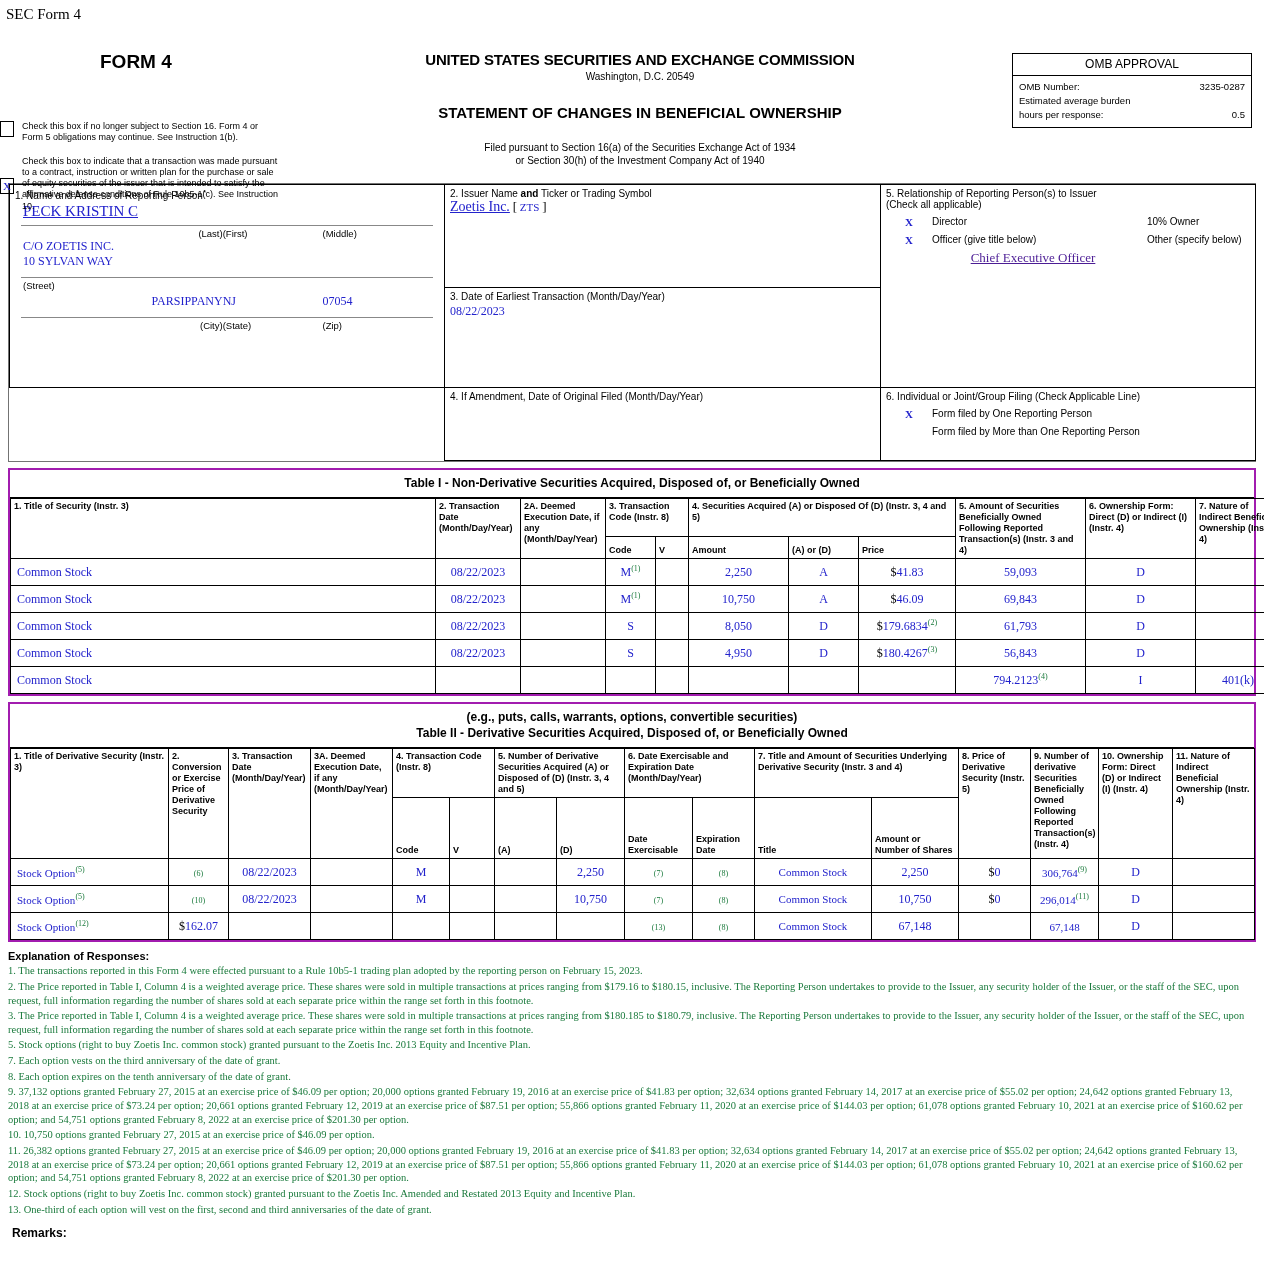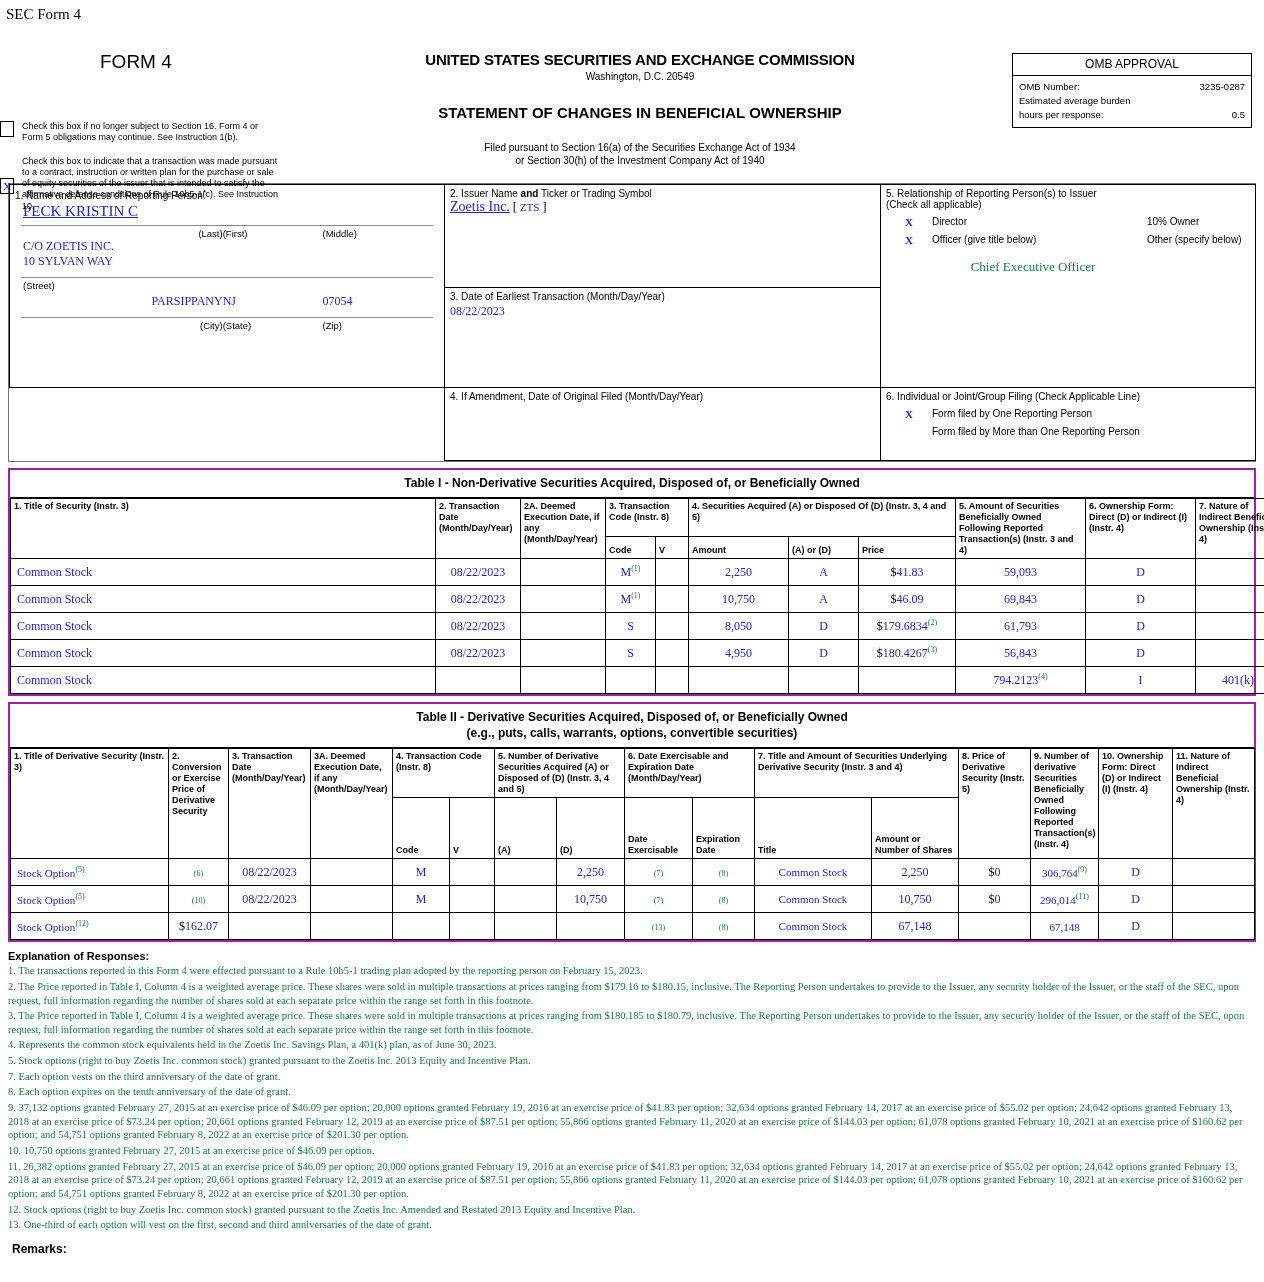--- a/index.html
+++ b/index.html
@@ -24,21 +24,21 @@
     padding: 6px 0 0 6px;
   }
   .hdr {
     position: relative;
     height: 160px;
   }
   .form4-title {
     position: absolute;
     left: 100px; top: 28px;
     font-size: 19px;
-    font-weight: normal;
+    font-weight: bold;
   }
   .center-block {
     position: absolute;
     left: 300px; top: 28px;
     width: 680px;
     text-align: center;
   }
   .usexch { font-size: 15px; font-weight: bold; letter-spacing: -0.2px; }
   .wash { font-size: 10px; margin-top: 3px; }
   .statement { font-size: 15px; font-weight: bold; margin-top: 22px; }
@@ -121,23 +121,24 @@
   .date-val { font-family: "Liberation Serif", serif; font-size: 12px; color: #2222cc; margin-top: 2px; }
 
   .rel-row { display: flex; margin-top: 6px; font-size: 10px; }
   .rel-x { width: 46px; text-align: center; font-family: "Liberation Serif", serif; color: #2222cc; font-size: 11px; font-weight: bold; }
   .rel-a { width: 215px; }
   .rel-b { width: auto; }
   .title-center {
     text-align: center;
     font-family: "Liberation Serif", serif;
     font-size: 13px;
-    color: #15803d;
-    margin-top: 13px;
+    color: #4c1d95;
+    margin-top: 4px;
     padding-right: 70px;
+    text-decoration: underline;
   }
 
   
   .tblwrap { margin: 6px 8px 0; width: 1248px; box-sizing: border-box; border: 2px solid #a21caf; }
   .tbl-title {
     text-align: center;
     font-weight: bold;
     font-size: 12px;
     padding: 5px 0 6px;
     line-height: 1.35;
@@ -419,22 +420,22 @@
         <td class="cell"><span>794.2123</span><span class="fn">(4)</span></td>
         <td class="cell">I</td>
         <td class="cell">401(k)</td>
       </tr>
     </tbody>
       </table>
   </div>
 
   <div class="tblwrap">
     <div class="tbl-title">
+      <div>(e.g., puts, calls, warrants, options, convertible securities)</div>
       <div>Table II - Derivative Securities Acquired, Disposed of, or Beneficially Owned</div>
-      <div>(e.g., puts, calls, warrants, options, convertible securities)</div>
     </div>
     <table class="data">
       <colgroup>
         <col style="width:158px">
           <col style="width:60px">
           <col style="width:82px">
           <col style="width:82px">
         <col style="width:57px">
           <col style="width:45px">
         <col style="width:62px">
@@ -532,21 +533,20 @@
       </tr>
     </tbody>
       </table>
   </div>
 
   <div class="explain-head">Explanation of Responses:</div>
   <div class="explain">
     <p>1. The transactions reported in this Form 4 were effected pursuant to a Rule 10b5-1 trading plan adopted by the reporting person on February 15, 2023.</p>
     <p>2. The Price reported in Table I, Column 4 is a weighted average price. These shares were sold in multiple transactions at prices ranging from $179.16 to $180.15, inclusive. The Reporting Person undertakes to provide to the Issuer, any security holder of the Issuer, or the staff of the SEC, upon request, full information regarding the number of shares sold at each separate price within the range set forth in this footnote.</p>
     <p>3. The Price reported in Table I, Column 4 is a weighted average price. These shares were sold in multiple transactions at prices ranging from $180.185 to $180.79, inclusive. The Reporting Person undertakes to provide to the Issuer, any security holder of the Issuer, or the staff of the SEC, upon request, full information regarding the number of shares sold at each separate price within the range set forth in this footnote.</p>
-    <p>4. Represents the common stock equivalents held in the Zoetis Inc. Savings Plan, a 401(k) plan, as of June 30, 2023.</p>
     <p>5. Stock options (right to buy Zoetis Inc. common stock) granted pursuant to the Zoetis Inc. 2013 Equity and Incentive Plan.</p>
     <p>7. Each option vests on the third anniversary of the date of grant.</p>
     <p>8. Each option expires on the tenth anniversary of the date of grant.</p>
     <p>9. 37,132 options granted February 27, 2015 at an exercise price of $46.09 per option; 20,000 options granted February 19, 2016 at an exercise price of $41.83 per option; 32,634 options granted February 14, 2017 at an exercise price of $55.02 per option; 24,642 options granted February 13, 2018 at an exercise price of $73.24 per option; 20,661 options granted February 12, 2019 at an exercise price of $87.51 per option; 55,866 options granted February 11, 2020 at an exercise price of $144.03 per option; 61,078 options granted February 10, 2021 at an exercise price of $160.62 per option; and 54,751 options granted February 8, 2022 at an exercise price of $201.30 per option.</p>
     <p>10. 10,750 options granted February 27, 2015 at an exercise price of $46.09 per option.</p>
     <p>11. 26,382 options granted February 27, 2015 at an exercise price of $46.09 per option; 20,000 options granted February 19, 2016 at an exercise price of $41.83 per option; 32,634 options granted February 14, 2017 at an exercise price of $55.02 per option; 24,642 options granted February 13, 2018 at an exercise price of $73.24 per option; 20,661 options granted February 12, 2019 at an exercise price of $87.51 per option; 55,866 options granted February 11, 2020 at an exercise price of $144.03 per option; 61,078 options granted February 10, 2021 at an exercise price of $160.62 per option; and 54,751 options granted February 8, 2022 at an exercise price of $201.30 per option.</p>
     <p>12. Stock options (right to buy Zoetis Inc. common stock) granted pursuant to the Zoetis Inc. Amended and Restated 2013 Equity and Incentive Plan.</p>
     <p>13. One-third of each option will vest on the first, second and third anniversaries of the date of grant.</p>
   </div>
 

